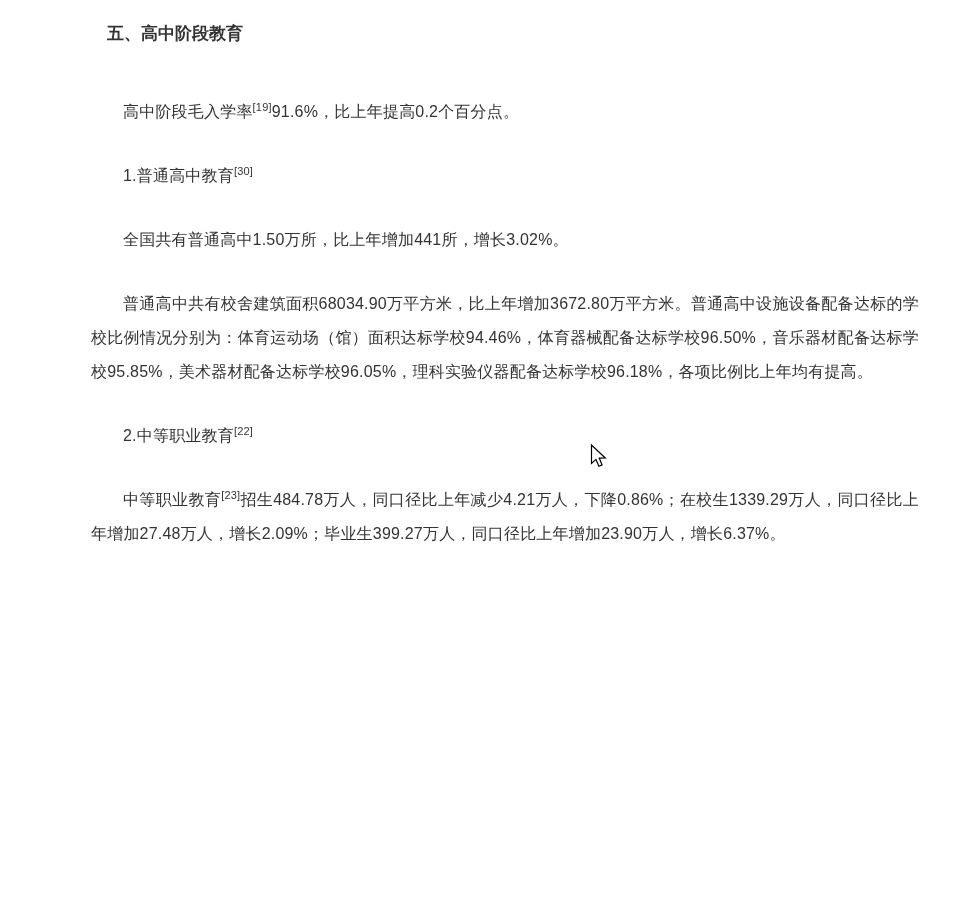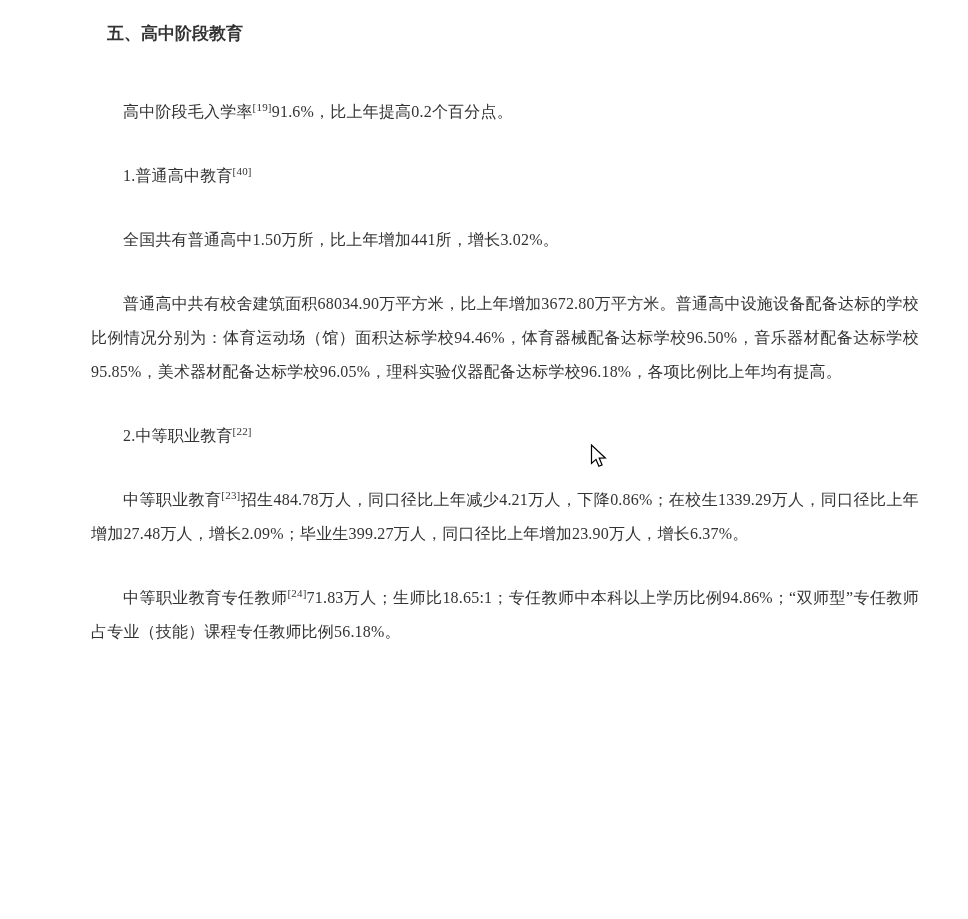--- a/index.html
+++ b/index.html
@@ -10,21 +10,20 @@
     width: 968px;
     height: 919px;
     background: #ffffff;
     overflow: hidden;
     position: relative;
     font-family: "Liberation Sans", "DejaVu Sans", sans-serif;
     color: #333333;
   }
   .article {
     padding: 22px 33px 0 75px;
-    font-family: Liberation Serif, serif;
   }
   .section-heading {
     font-size: 17px;
     font-weight: bold;
     line-height: 24px;
     margin: 0 0 49px 0;
     text-indent: 32px;
     color: #333333;
   }
   .para {
@@ -49,24 +48,23 @@
     pointer-events: none;
   }
 </style>
 </head>
 <body>
 
 <main class="article">
   <h3 class="section-heading">五、高中阶段教育</h3>
   <div id="paragraphs">
       <p class="para"><span>高中阶段毛入学率</span><sup>[19]</sup><span>91.6%，比上年提高0.2个百分点。</span></p>
-      <p class="para"><span>1.普通高中教育</span><sup>[40]</sup></p>
+      <p class="para"><span>1.普通高中教育</span><sup>[30]</sup></p>
       <p class="para"><span>全国共有普通高中1.50万所，比上年增加441所，增长3.02%。</span></p>
       <p class="para"><span>普通高中共有校舍建筑面积68034.90万平方米，比上年增加3672.80万平方米。普通高中设施设备配备达标的学校比例情况分别为：体育运动场（馆）面积达标学校94.46%，体育器械配备达标学校96.50%，音乐器材配备达标学校95.85%，美术器材配备达标学校96.05%，理科实验仪器配备达标学校96.18%，各项比例比上年均有提高。</span></p>
       <p class="para"><span>2.中等职业教育</span><sup>[22]</sup></p>
       <p class="para"><span>中等职业教育</span><sup>[23]</sup><span>招生484.78万人，同口径比上年减少4.21万人，下降0.86%；在校生1339.29万人，同口径比上年增加27.48万人，增长2.09%；毕业生399.27万人，同口径比上年增加23.90万人，增长6.37%。</span></p>
-      <p class="para"><span>中等职业教育专任教师</span><sup>[24]</sup><span>71.83万人；生师比18.65:1；专任教师中本科以上学历比例94.86%；“双师型”专任教师占专业（技能）课程专任教师比例56.18%。</span></p>
     </div>
 </main>
 
 <svg class="cursor" viewBox="0 0 17 25" xmlns="http://www.w3.org/2000/svg">
   <path d="M1.5,1 L1.5,19.5 L6,15.4 L8.9,22.3 L12.1,20.9 L9.2,14.1 L15.3,14 Z" fill="#ffffff" stroke="#000000" stroke-width="1.2" stroke-linejoin="miter"></path>
 </svg>
 
 </body></html>

